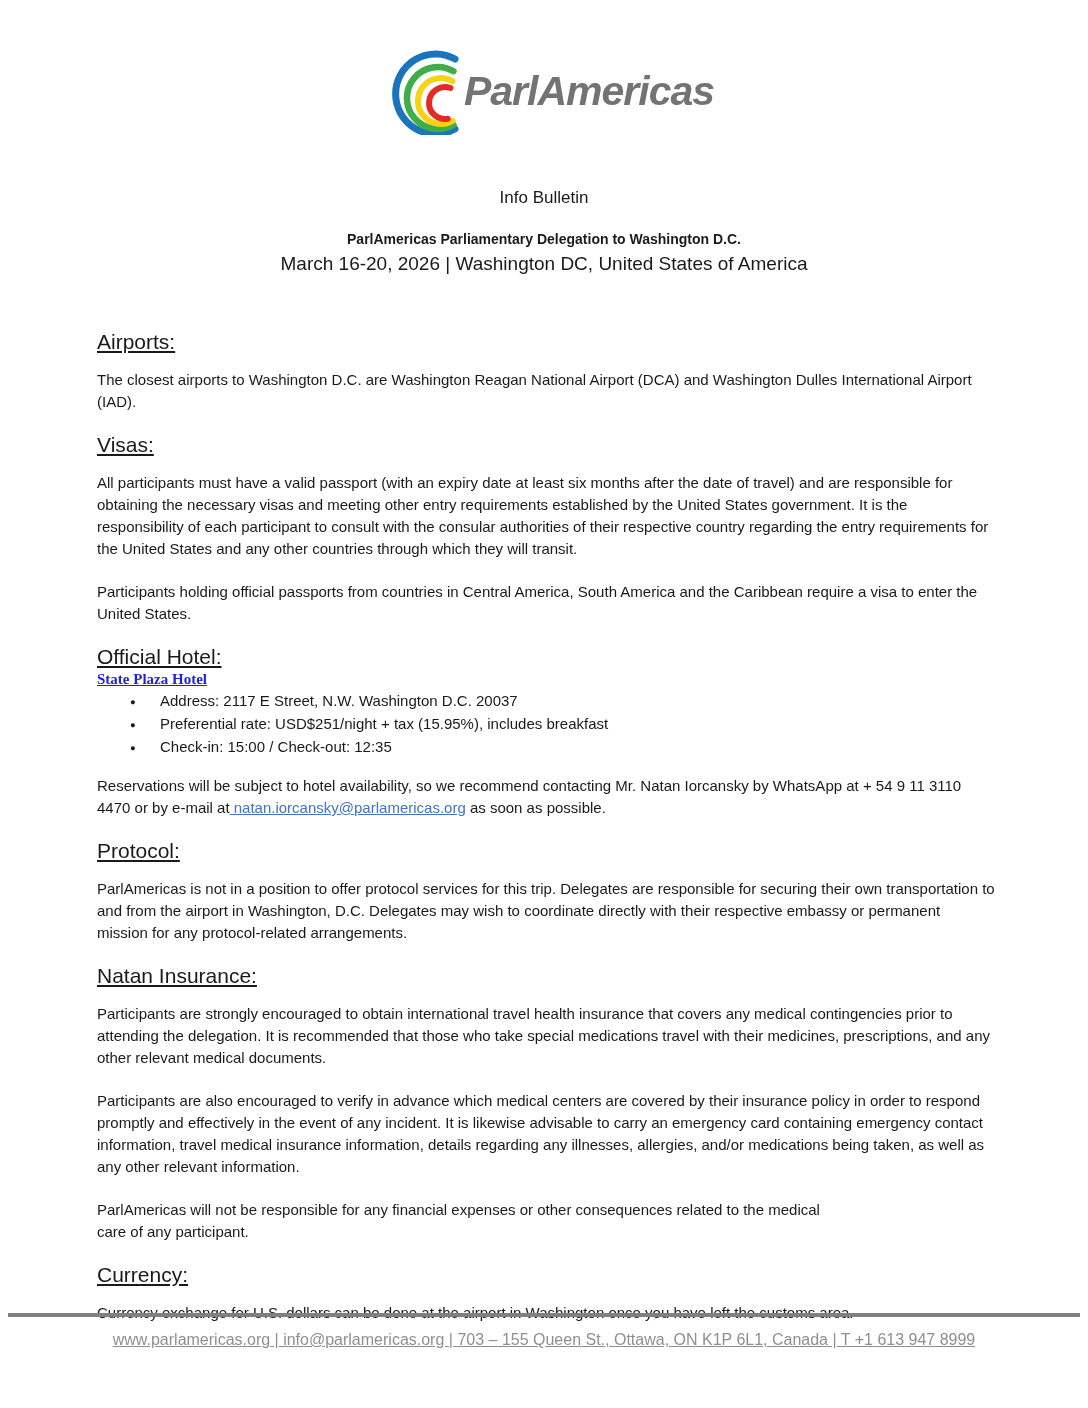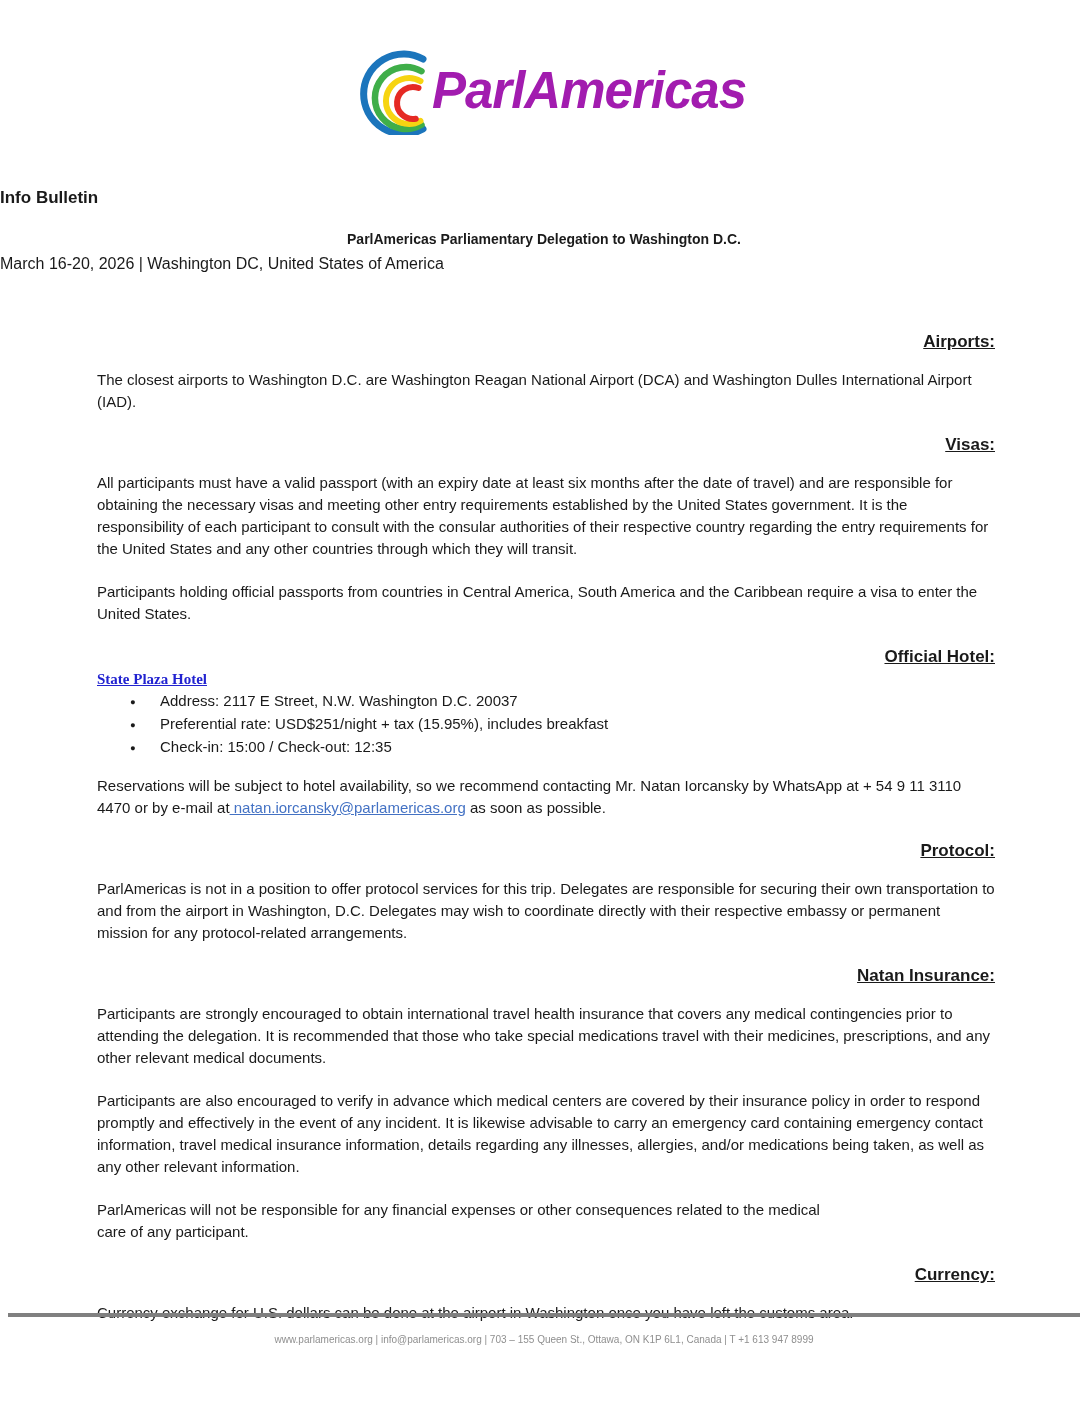--- a/index.html
+++ b/index.html
@@ -18,65 +18,64 @@
   
   .logo-row {
     padding-top: 47px;
     display: flex;
     justify-content: center;
     align-items: center;
     transform: translateX(8px);
   }
   .logo-row svg { display: block; }
   .logo-text {
-    font-size: 51px;
+    font-size: 41px;
     font-weight: bold;
     font-style: italic;
-    color: #a21caf;
+    color: #737373;
     letter-spacing: -1px;
     margin-left: -14px;
     line-height: 88px;
   }
 
   
   .doc-type {
     margin-top: 52px;
-    text-align: left;
+    text-align: center;
     font-size: 17px;
-    font-weight: bold;
+    font-weight: normal;
     line-height: 21px;
   }
   .doc-title {
     margin-top: 20px;
     text-align: center;
     font-size: 14px;
     font-weight: bold;
     line-height: 22px;
   }
   .doc-subtitle {
     margin-top: 3px;
-    text-align: left;
-    font-size: 16px;
+    text-align: center;
+    font-size: 19px;
     line-height: 22px;
   }
 
   
   .content {
     margin-top: 56px;
     padding: 0 93px 0 97px;
     font-size: 15px;
     line-height: 22px;
   }
   .content h3 {
     margin: 0;
-    font-size: 17px;
+    font-size: 21px;
     line-height: 22px;
-    font-weight: bold;
+    font-weight: normal;
     text-decoration: underline;
-    text-align: right;
   }
   .content p { margin: 16px 0 21px 0; }
   .prewrap { white-space: pre-wrap; }
   .hotel-link-line { line-height: 22px; }
   a.hotel-link {
     color: #2122d0;
     font-weight: bold;
     text-decoration: underline;
     cursor: pointer;
     font-family: Liberation Serif, serif;
@@ -104,23 +103,24 @@
   .footer { position: absolute; left: 0; right: 0; top: 1313px; }
   .footer-rule {
     border: none;
     height: 4px;
     background: #808080;
     margin: 0 8px;
   }
   .footer-text {
     margin-top: 14px;
     text-align: center;
-    font-size: 10px;
+    font-size: 16px;
     color: #8f8f8f;
     line-height: 18px;
+    text-decoration: underline;
   }
 </style>
 </head>
 <body>
 
 <div class="page">
 
   <div class="logo-row">
     <svg width="88" height="88" viewBox="0 0 88 88" fill="none">
       <path d="M 65 12 A 40 40 0 1 0 65 82" stroke-width="7" stroke-linecap="round" stroke="#1b75bc"></path>

